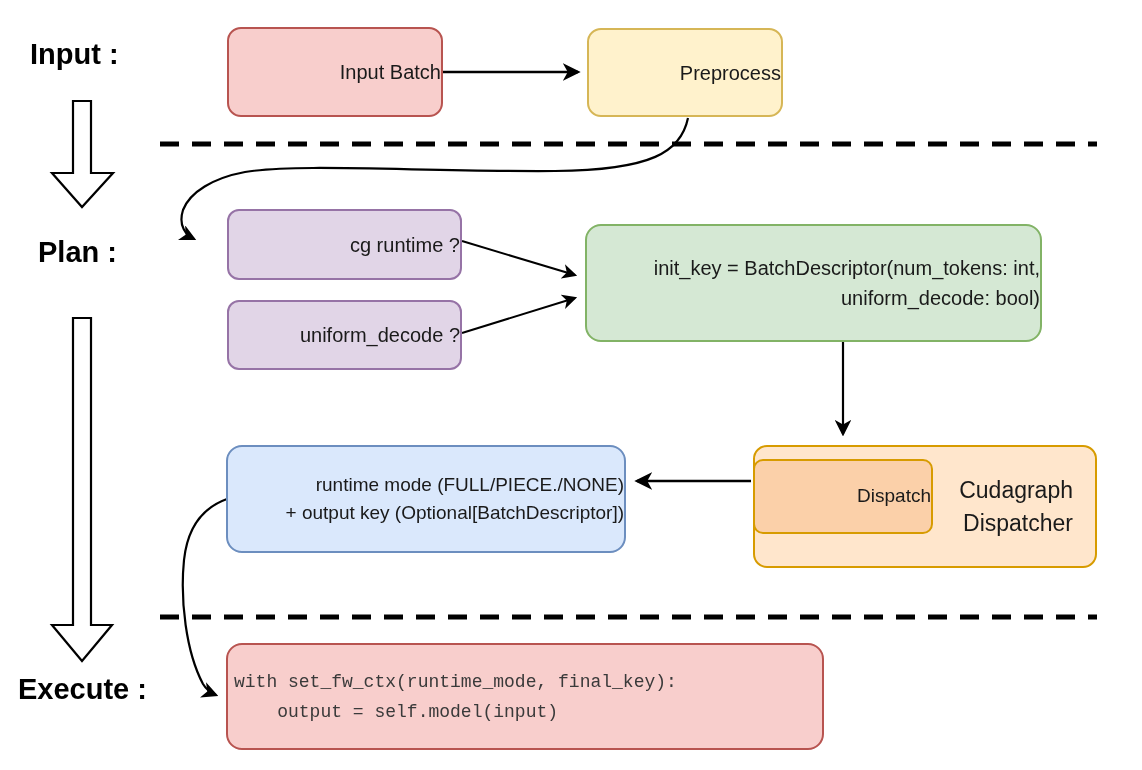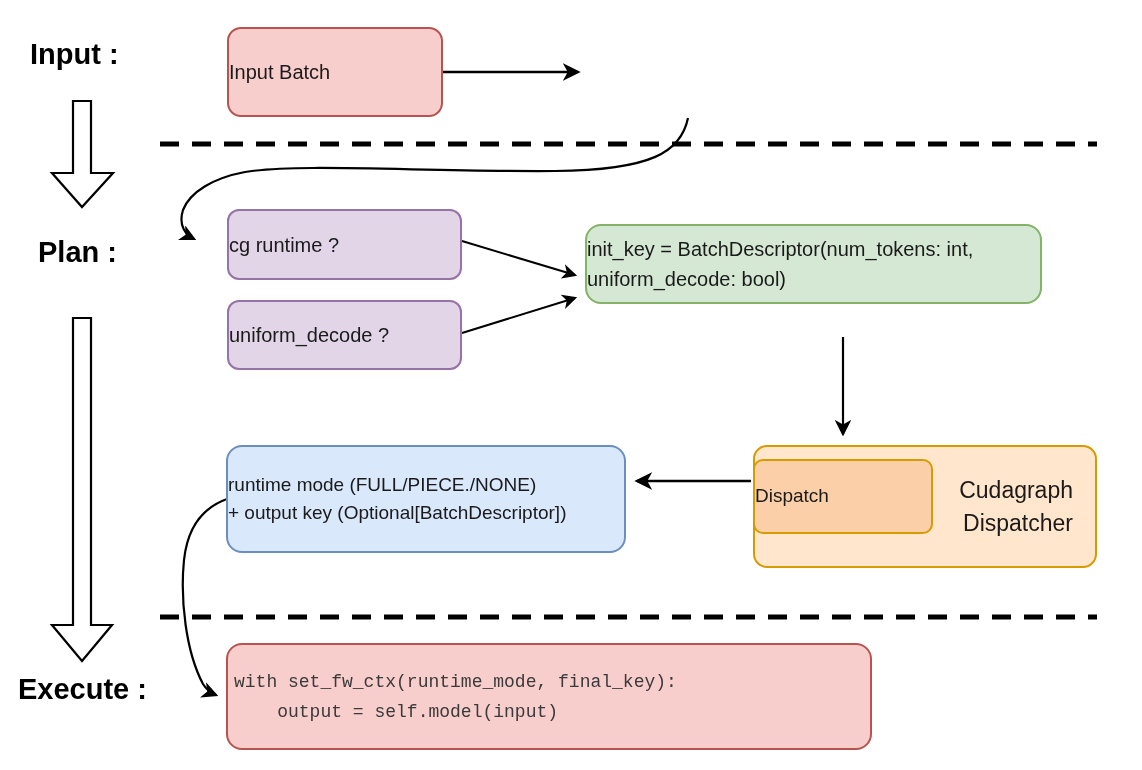--- a/index.html
+++ b/index.html
@@ -21,41 +21,41 @@
     font-weight: bold;
     font-size: 29px;
     color: #000000;
     white-space: nowrap;
   }
   .node {
     position: absolute;
     border: 2px solid #999;
     display: flex;
     flex-direction: column;
-    align-items: flex-start;
+    align-items: flex-end;
     justify-content: center;
     text-align: center;
     color: #1a1a1a;
     font-size: 20px;
     line-height: 1.5;
     box-sizing: border-box;
   }
   .node .line { white-space: nowrap; }
   #input-batch   { left: 227px; top: 27px;  width: 216px; height: 90px;  border-radius: 14px; }
   #preprocess    { left: 587px; top: 28px;  width: 196px; height: 89px;  border-radius: 14px; }
   #cg-padding    { left: 227px; top: 209px; width: 235px; height: 71px;  border-radius: 12px; }
   #uniform-decode{ left: 227px; top: 300px; width: 235px; height: 70px;  border-radius: 12px; }
-  #init-key      { left: 585px; top: 224px; width: 457px; height: 80px; border-radius: 16px; }
+  #init-key      { left: 585px; top: 224px; width: 457px; height: 118px; border-radius: 16px; }
   #cudagraph-dispatcher { left: 753px; top: 445px; width: 344px; height: 123px; border-radius: 14px;
                           justify-content: center; align-items: flex-end; font-size: 23px; line-height: 1.4;
                           padding-right: 22px; }
   #dispatch      { left: 753px; top: 443px; width: 180px; height: 75px;  border-radius: 10px; font-size: 19px; margin-top: 16px; }
   #runtime-mode  { left: 226px; top: 445px; width: 400px; height: 108px; border-radius: 16px; font-size: 19px; }
   #execute-code  {
-    left: 226px; top: 643px; width: 646px; height: 107px; border-radius: 16px;
+    left: 226px; top: 643px; width: 598px; height: 107px; border-radius: 16px;
     font-family: "Liberation Mono", monospace;
     font-size: 18px;
     color: #3a3a3a;
     align-items: flex-start;
     text-align: left;
     padding-left: 6px;
     line-height: 30px;
   }
   #execute-code .line { white-space: pre; }
 </style>
@@ -90,20 +90,23 @@
   </svg>
 
   <div class="stage-label" style="left:30px; top:38px;">Input :</div>
   <div class="stage-label" style="left:38px; top:236px;">Plan :</div>
   <div class="stage-label" style="left:18px; top:673px;">Execute :</div>
 
   <div class="node" id="input-batch" style="background-color: rgb(248, 206, 204); border-color: rgb(184, 84, 80);">
     <span class="line">Input Batch</span>
   </div>
 
+  <div class="node" id="preprocess" style="background-color: rgb(255, 242, 204); border-color: rgb(214, 182, 86);">
+    <span class="line">Preprocess</span>
+  </div>
 
   <div class="node" id="cg-padding" style="background-color: rgb(225, 213, 231); border-color: rgb(150, 115, 166);">
     <span class="line">cg runtime ?</span>
   </div>
 
   <div class="node" id="uniform-decode" style="background-color: rgb(225, 213, 231); border-color: rgb(150, 115, 166);">
     <span class="line">uniform_decode ?</span>
   </div>
 
   <div class="node" id="init-key" style="background-color: rgb(213, 232, 212); border-color: rgb(130, 179, 102);">

